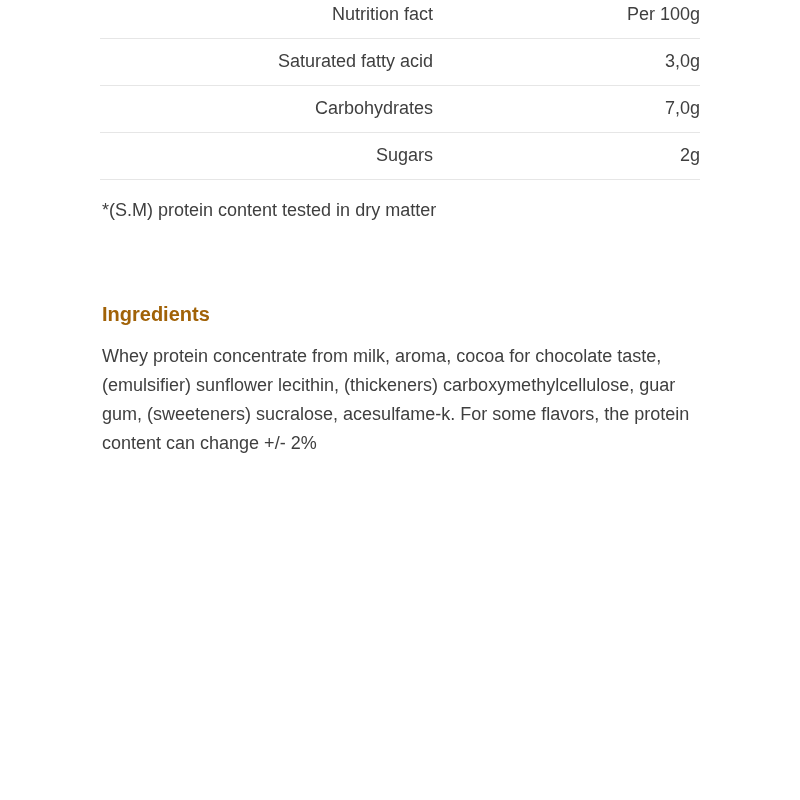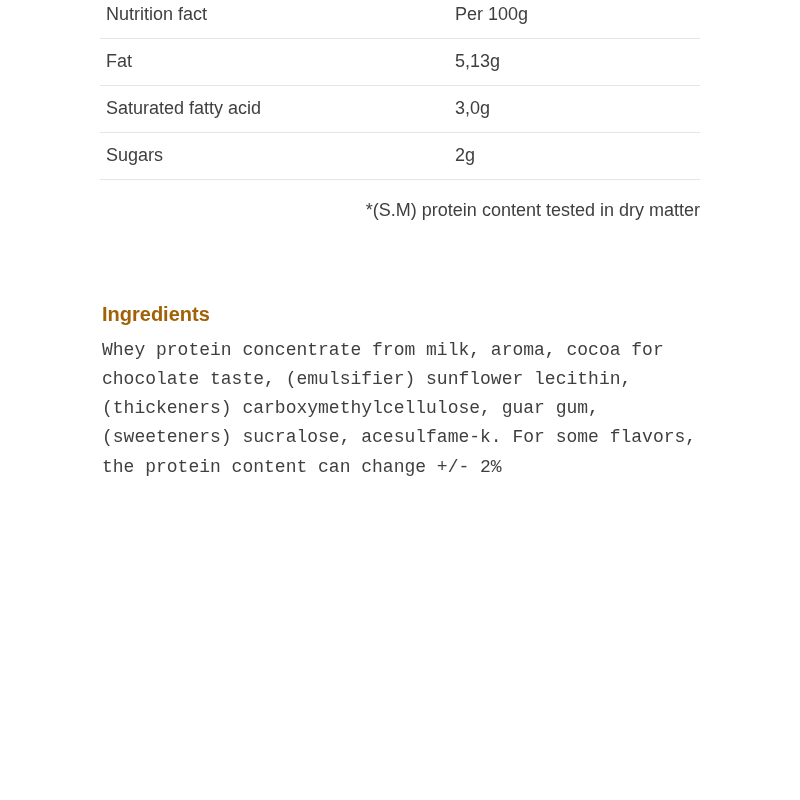--- a/index.html
+++ b/index.html
@@ -52,56 +52,55 @@
     z-index: 2;
   }
   table.nutrition td {
     border-bottom: 1px solid #e6e6e6;
     font-size: 18px;
     color: #3f3f3f;
     padding: 12px 0 13px 6px;
     vertical-align: middle;
     font-weight: 400;
     background: transparent;
+    text-align: right;
   }
   table.nutrition td.value {
     width: 245px;
     padding-left: 22px;
   }
   table.nutrition tr:first-child td {
     padding-top: 4px;
   }
 
   .note {
     font-size: 18px;
     color: #3f3f3f;
     margin: 20px 0 0 2px;
     position: relative;
     z-index: 2;
-    text-align: right;
   }
 
   .section-title {
     font-size: 20px;
     font-weight: bold;
     color: #a16207;
     margin: 82px 0 0 2px;
     position: relative;
     z-index: 2;
   }
 
   .ingredients-body {
     width: 600px;
     font-size: 18px;
     line-height: 1.62;
     color: #3f3f3f;
-    margin: 10px 0 0 2px;
+    margin: 16px 0 0 2px;
     position: relative;
     z-index: 2;
-    font-family: Liberation Mono, monospace;
   }
 </style>
 </head>
 <body>
 
 <div class="ghost-layer">
     <div class="ghost-line"></div>
     <div class="ghost-line"></div>
     <div class="ghost-line"></div>
     <div class="ghost-line"></div>
@@ -117,26 +116,26 @@
 
 <div class="page">
 
   <table class="nutrition">
     <tbody>
       <tr>
         <td class="label">Nutrition fact</td>
         <td class="value">Per 100g</td>
       </tr>
       <tr>
-        <td class="label">Fat</td>
-        <td class="value">5,13g</td>
+        <td class="label">Saturated fatty acid</td>
+        <td class="value">3,0g</td>
       </tr>
       <tr>
-        <td class="label">Saturated fatty acid</td>
-        <td class="value">3,0g</td>
+        <td class="label">Carbohydrates</td>
+        <td class="value">7,0g</td>
       </tr>
       <tr>
         <td class="label">Sugars</td>
         <td class="value">2g</td>
       </tr>
     </tbody>
   </table>
 
   <div class="note">*(S.M) protein content tested in dry matter</div>
 

